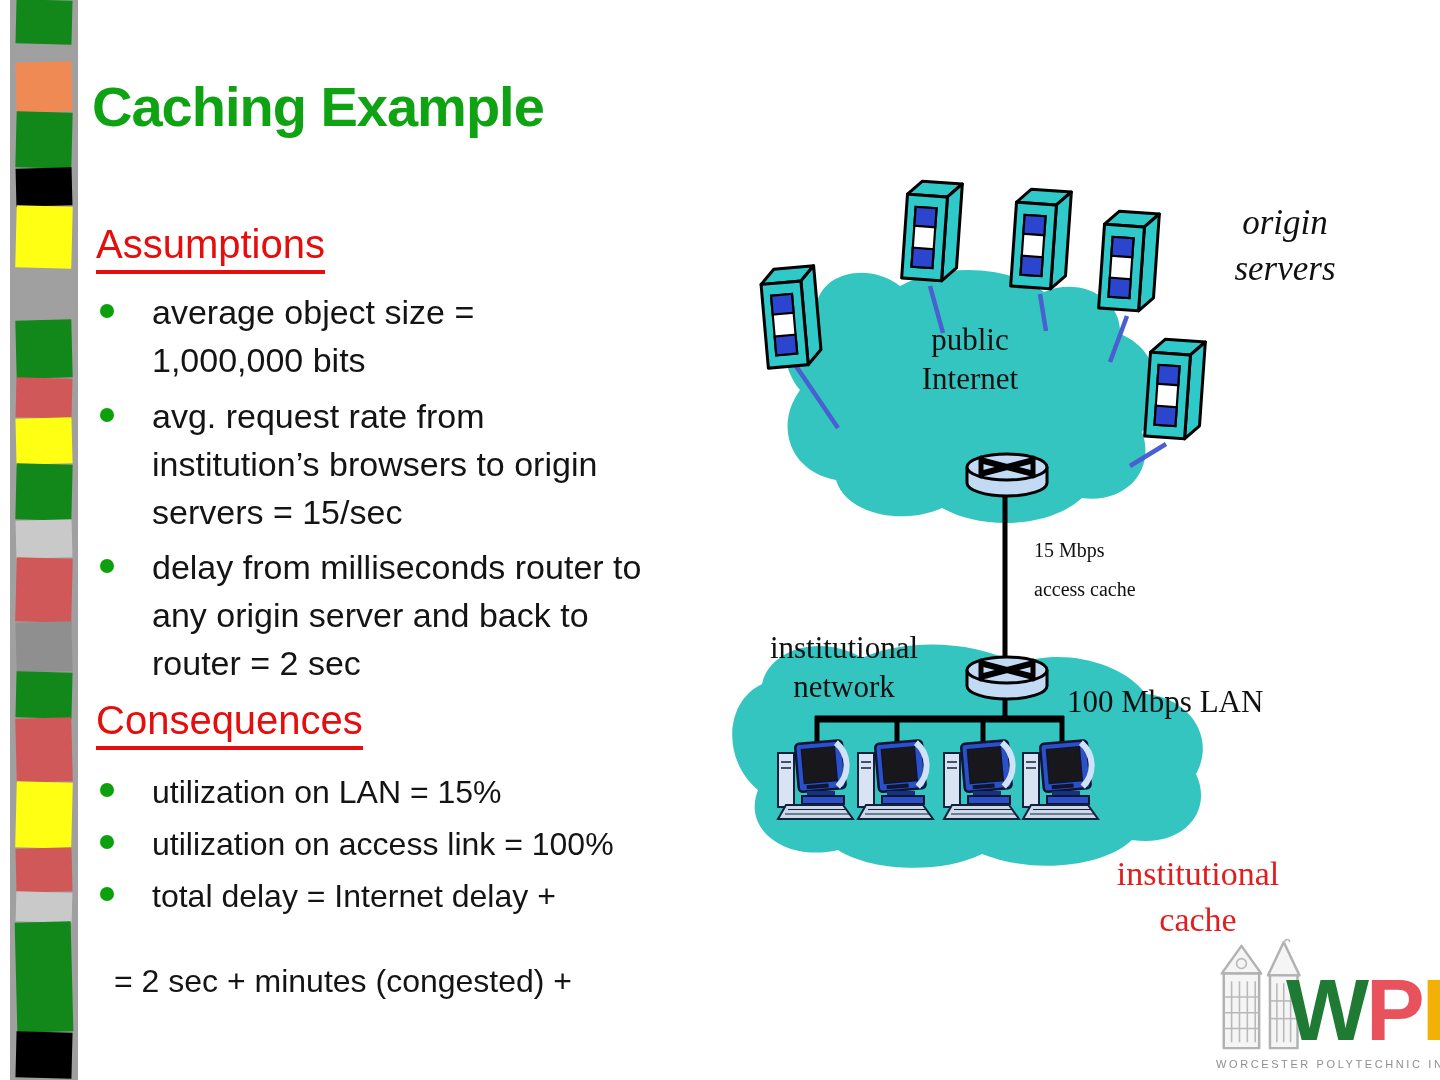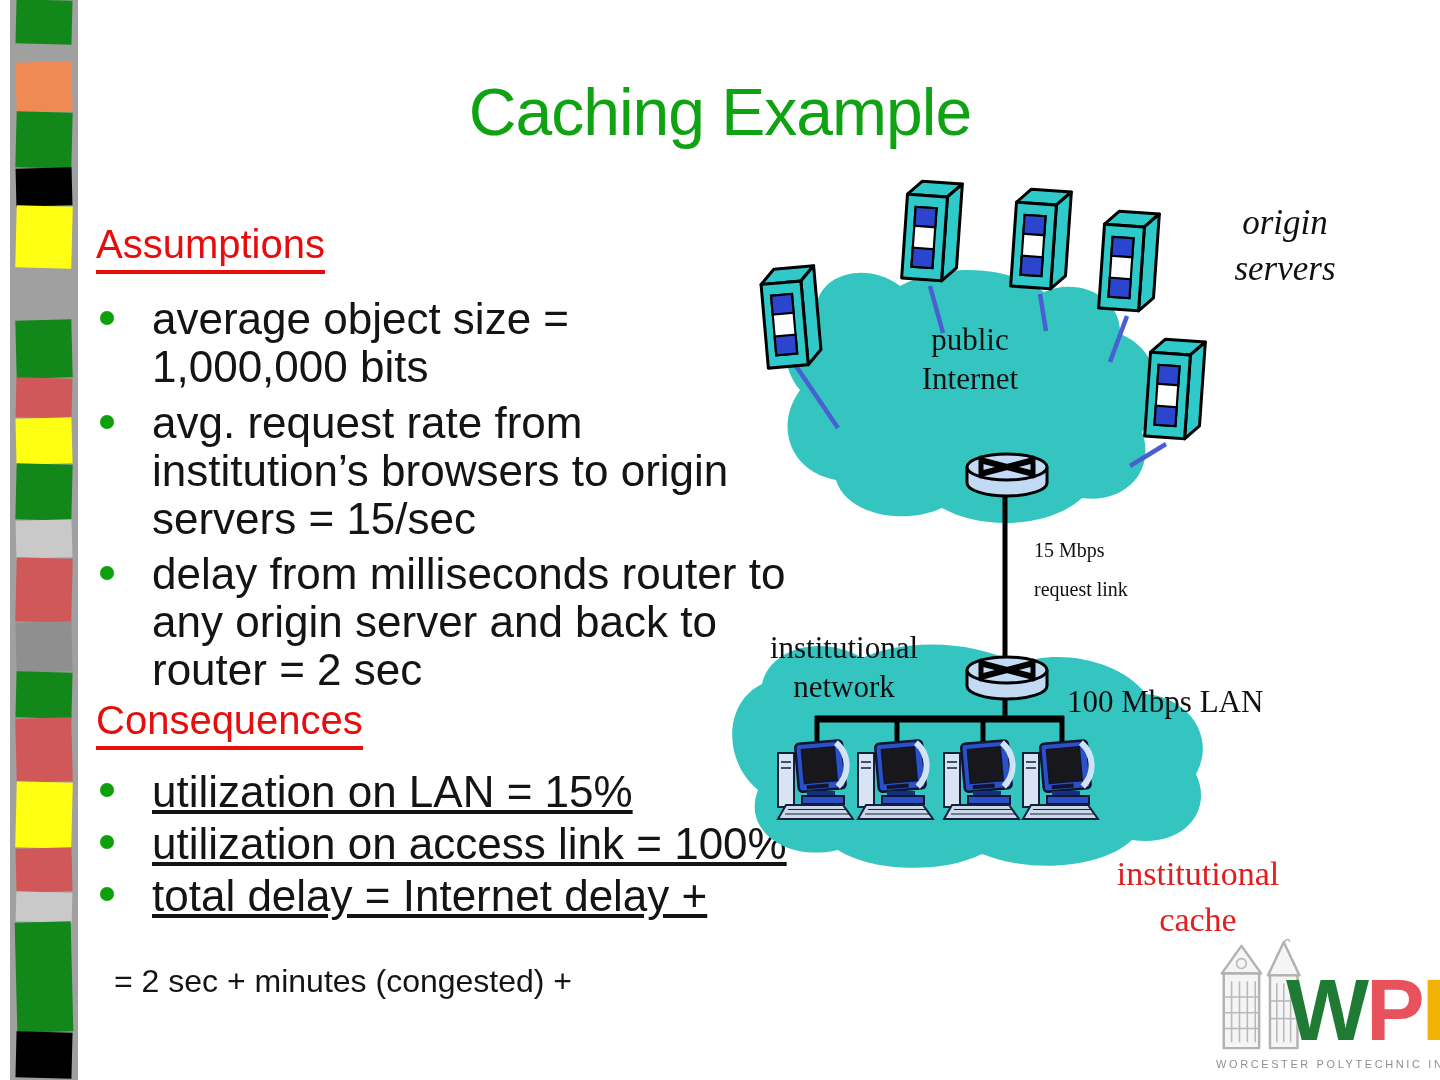--- a/index.html
+++ b/index.html
@@ -5,30 +5,30 @@
   html,body{margin:0;padding:0;background:#555;}
   .slide{position:relative;width:1440px;height:1080px;background:#fff;overflow:hidden;
          font-family:"Liberation Sans","DejaVu Sans",sans-serif;margin:0 auto;}
 
   
   .strip{position:absolute;left:0;top:0;width:92px;height:1080px;background:#fff;}
   .strip-band{position:absolute;left:10px;top:0;width:68px;height:1080px;}
   .strip-block{position:absolute;left:6px;width:56px;}
 
   
-  .title{position:absolute;left:92px;top:74px;width:1256px;text-align:center;
-         font-size:66px;font-weight:400;color:var(--title-green,#0FA314);letter-spacing:-1px;}
+  .title{position:absolute;left:92px;top:74px;width:1256px;
+         font-size:56px;font-weight:700;color:var(--title-green,#0FA314);letter-spacing:-1px;}
   .red-heading{position:absolute;left:96px;font-size:40px;color:var(--heading-red,#E60D0D);}
   .red-heading .ul{display:inline-block;border-bottom:4px solid var(--heading-red,#E60D0D);padding-bottom:3px;}
   .bullet{position:absolute;left:100px;display:flex;align-items:flex-start;color:var(--body-text,#111);}
   .dot{flex:0 0 auto;width:14px;height:14px;border-radius:50%;background:var(--bullet-green,#0CA00C);margin-right:38px;}
   .btxt{white-space:nowrap;}
-  .grpA{font-size:44px;line-height:48px;margin-top:7px;}
+  .grpA{font-size:34px;line-height:48px;}
   .grpA .dot{margin-top:16px;}
-  .grpB{font-size:44px;line-height:48px;text-decoration:underline;}
+  .grpB{font-size:32px;line-height:48px;}
   .grpB .dot{margin-top:15px;}
   .eq{position:absolute;color:var(--body-text,#111);font-size:32px;line-height:46px;white-space:nowrap;}
 
   
   .dlabel{position:absolute;font-family:"Liberation Serif","DejaVu Serif",serif;
           color:#101010;white-space:nowrap;}
   #lbl-origin{left:1180px;top:200px;width:210px;text-align:center;font-size:35px;line-height:46px;font-style:italic;}
   #lbl-public{left:878px;top:320px;width:184px;text-align:center;font-size:31px;line-height:39px;}
   #lbl-access{left:1034px;top:531px;font-size:20px;line-height:39px;}
   #lbl-instnet{left:748px;top:628px;width:192px;text-align:center;font-size:31px;line-height:39px;}
@@ -221,21 +221,21 @@
   <div class="dlabel" id="lbl-origin">
     <div>origin</div>
     <div>servers</div>
   </div>
   <div class="dlabel" id="lbl-public">
     <div>public</div>
     <div>Internet</div>
   </div>
   <div class="dlabel" id="lbl-access">
     <div>15 Mbps</div>
-    <div>request link</div>
+    <div>access cache</div>
   </div>
   <div class="dlabel" id="lbl-instnet">
     <div>institutional</div>
     <div>network</div>
   </div>
   <div class="dlabel" id="lbl-lan">100 Mbps LAN</div>
   <div class="dlabel" id="lbl-cache">
     <div>institutional</div>
     <div>cache</div>
   </div>

